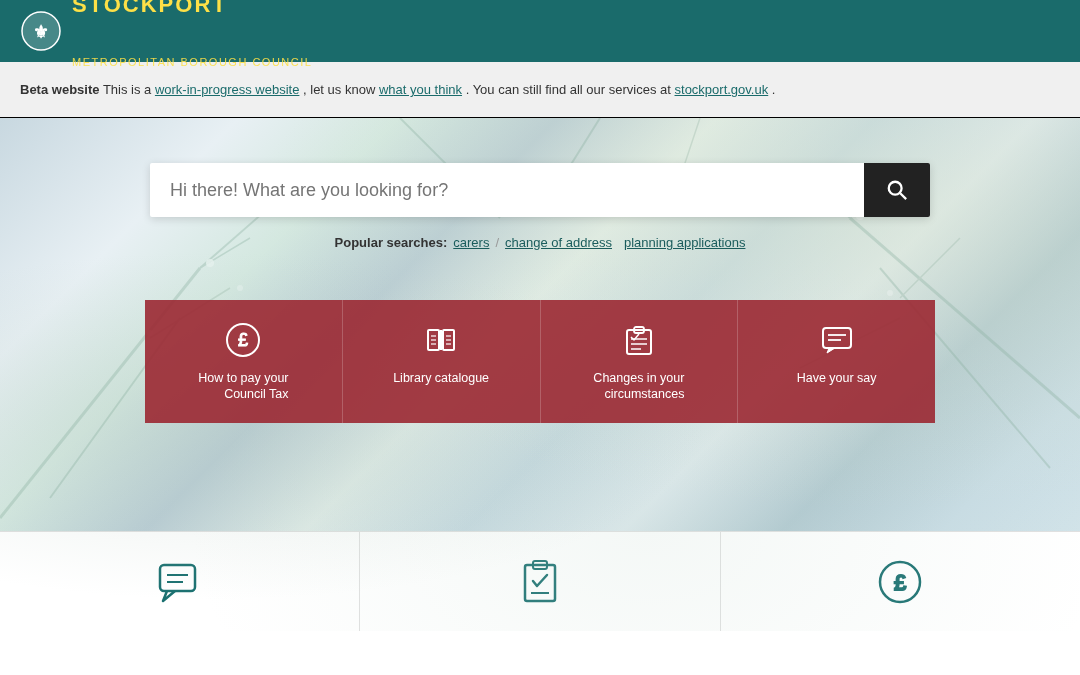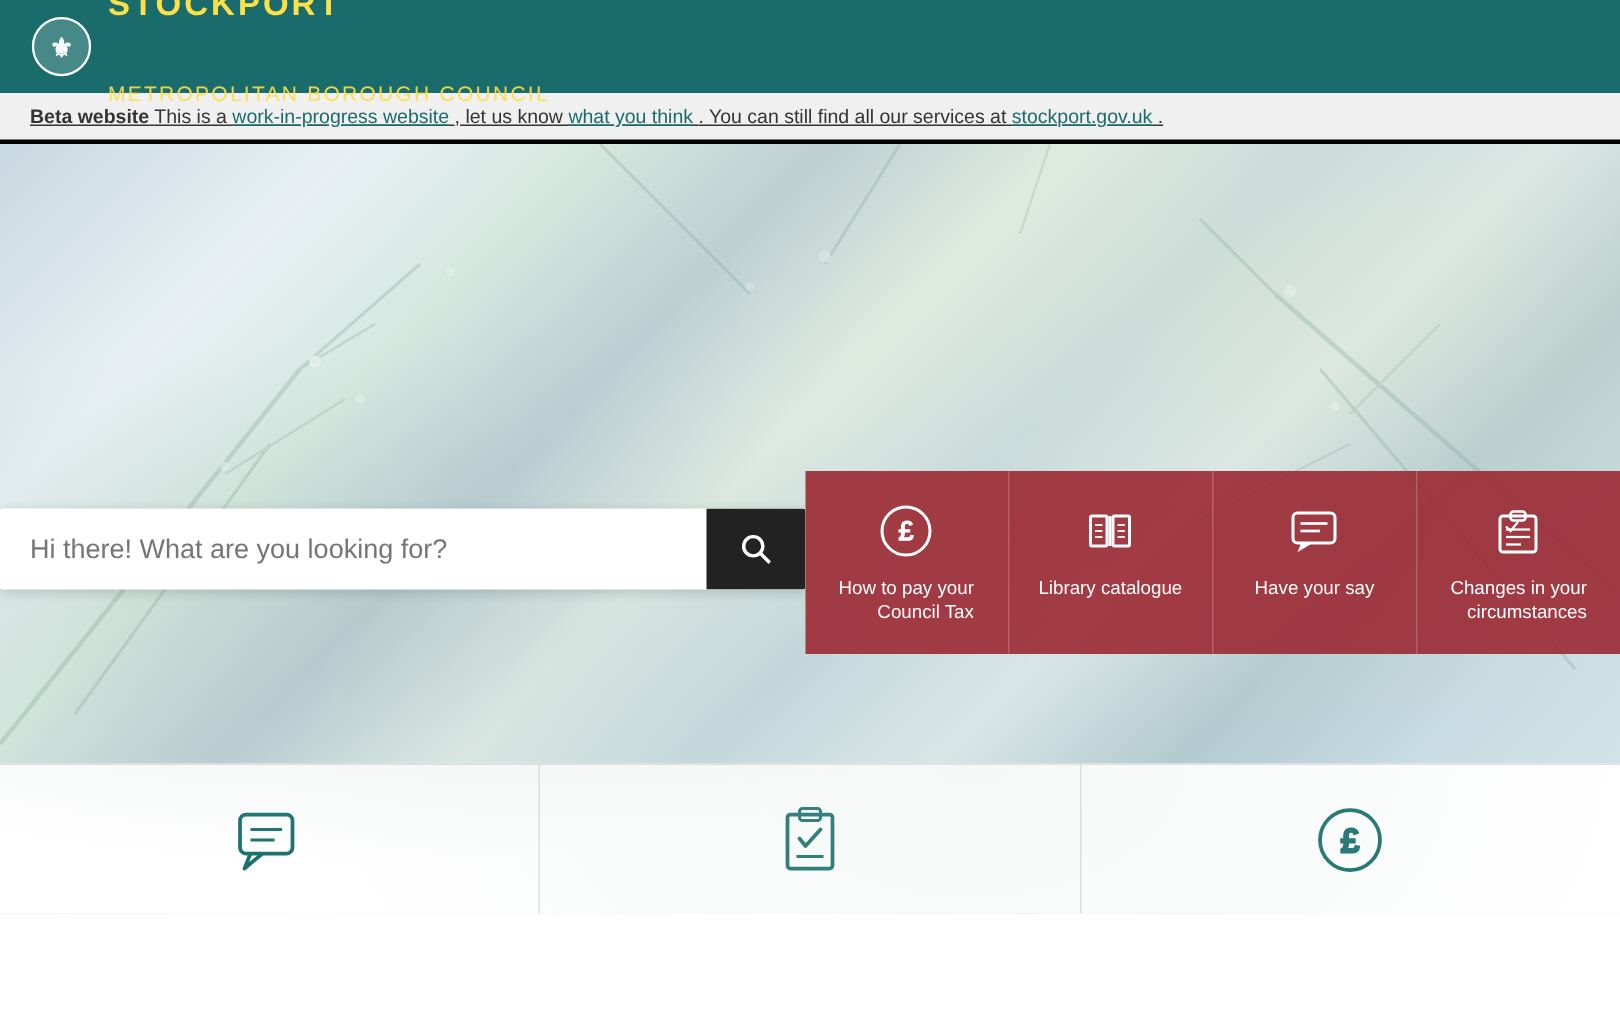--- a/index.html
+++ b/index.html
@@ -28,51 +28,50 @@
       color: #fde047;
       gap: 40px;
     }
     #logo-title {
       font-size: 22px;
       font-weight: bold;
       letter-spacing: 2px;
       line-height: 1;
     }
     #logo-subtitle {
-      font-size: 14px;
+      font-size: 11px;
       letter-spacing: 1.5px;
       text-transform: uppercase;
       opacity: 0.9;
     }
 
     
     #beta-bar {
       background-color: #f0f0f0;
-      padding: 8px 20px;
+      padding: 20px 20px;
       font-size: 13px;
       color: #333;
-      border-bottom: 3px solid #000000;
-      text-decoration: underline;
+      border-bottom: 1px solid #000000;
     }
     #beta-bar a {
       color: #1a6b6b;
       text-decoration: underline;
     }
     #beta-label {
       font-weight: bold;
     }
 
     
     #hero {
       position: relative;
       width: 1080px;
       height: 513px;
       overflow: hidden;
       display: flex;
-      flex-direction: row;
+      flex-direction: column;
       align-items: center;
       justify-content: flex-start;
       padding-top: 45px;
     }
 
     
     #hero-bg {
       position: absolute;
       inset: 0;
       background: linear-gradient(135deg, 
@@ -311,20 +310,28 @@
       <input id="search-input" type="text" placeholder="Hi there! What are you looking for?" style="">
       <button id="search-button">
         <svg id="search-icon-svg" viewBox="0 0 24 24" xmlns="http://www.w3.org/2000/svg">
           <circle cx="10" cy="10" r="7" stroke="white" stroke-width="2.5" fill="none"></circle>
           <line x1="15.5" y1="15.5" x2="22" y2="22" stroke="white" stroke-width="2.5"></line>
         </svg>
       </button>
     </div>
   </div>
 
+  <div id="popular-searches">
+    <span id="popular-label">Popular searches:</span>
+    <a class="popular-link">carers</a>
+    <span class="popular-separator">/</span>
+    <a class="popular-link">change of address</a>
+    <span class="popular-separator"></span>
+    <a class="popular-link">planning applications</a>
+  </div>
 
   <div id="quick-links">
 
     <div class="quick-link-item">
       <div class="quick-link-icon">
         <svg viewBox="0 0 36 36" xmlns="http://www.w3.org/2000/svg">
           <circle cx="18" cy="18" r="16" stroke="white" stroke-width="2" fill="none"></circle>
           <text x="18" y="24" text-anchor="middle" font-size="18" fill="white" font-weight="normal">£</text>
         </svg>
       </div>
@@ -348,46 +355,46 @@
           <line x1="23" y1="22" x2="28" y2="22" stroke="white" stroke-width="1.2"></line>
         </svg>
       </div>
       <span class="quick-link-label">Library catalogue</span>
     </div>
 
     <div class="quick-link-item">
       <div class="quick-link-icon">
         <svg viewBox="0 0 36 36" xmlns="http://www.w3.org/2000/svg">
 
+          <rect x="6" y="8" width="24" height="24" rx="2" fill="none" stroke="white" stroke-width="2"></rect>
+
+          <rect x="13" y="5" width="10" height="6" rx="2" fill="none" stroke="white" stroke-width="1.8"></rect>
+
+          <line x1="10" y1="17" x2="26" y2="17" stroke="white" stroke-width="1.5"></line>
+          <line x1="10" y1="22" x2="26" y2="22" stroke="white" stroke-width="1.5"></line>
+          <line x1="10" y1="27" x2="20" y2="27" stroke="white" stroke-width="1.5"></line>
+
+          <polyline points="10,15 13,18 18,12" fill="none" stroke="white" stroke-width="1.5"></polyline>
+        </svg>
+      </div>
+      <span class="quick-link-label">Changes in your<br>circumstances</span>
+    </div>
+
+    <div class="quick-link-item">
+      <div class="quick-link-icon">
+        <svg viewBox="0 0 36 36" xmlns="http://www.w3.org/2000/svg">
+
           <rect x="4" y="6" width="28" height="20" rx="3" fill="none" stroke="white" stroke-width="2"></rect>
           <polyline points="10,26 8,31 16,26" fill="white"></polyline>
 
           <line x1="9" y1="13" x2="27" y2="13" stroke="white" stroke-width="1.8"></line>
           <line x1="9" y1="18" x2="22" y2="18" stroke="white" stroke-width="1.8"></line>
         </svg>
       </div>
       <span class="quick-link-label">Have your say</span>
-    </div>
-
-    <div class="quick-link-item">
-      <div class="quick-link-icon">
-        <svg viewBox="0 0 36 36" xmlns="http://www.w3.org/2000/svg">
-
-          <rect x="6" y="8" width="24" height="24" rx="2" fill="none" stroke="white" stroke-width="2"></rect>
-
-          <rect x="13" y="5" width="10" height="6" rx="2" fill="none" stroke="white" stroke-width="1.8"></rect>
-
-          <line x1="10" y1="17" x2="26" y2="17" stroke="white" stroke-width="1.5"></line>
-          <line x1="10" y1="22" x2="26" y2="22" stroke="white" stroke-width="1.5"></line>
-          <line x1="10" y1="27" x2="20" y2="27" stroke="white" stroke-width="1.5"></line>
-
-          <polyline points="10,15 13,18 18,12" fill="none" stroke="white" stroke-width="1.5"></polyline>
-        </svg>
-      </div>
-      <span class="quick-link-label">Changes in your<br>circumstances</span>
     </div>
 
 
   </div>
 
   <div id="footer-icons">
     <div class="footer-icon-item">
       <svg viewBox="0 0 50 50" xmlns="http://www.w3.org/2000/svg">
 
         <rect x="5" y="8" width="35" height="26" rx="4" fill="none" stroke="#1a7070" stroke-width="2.5"></rect>

